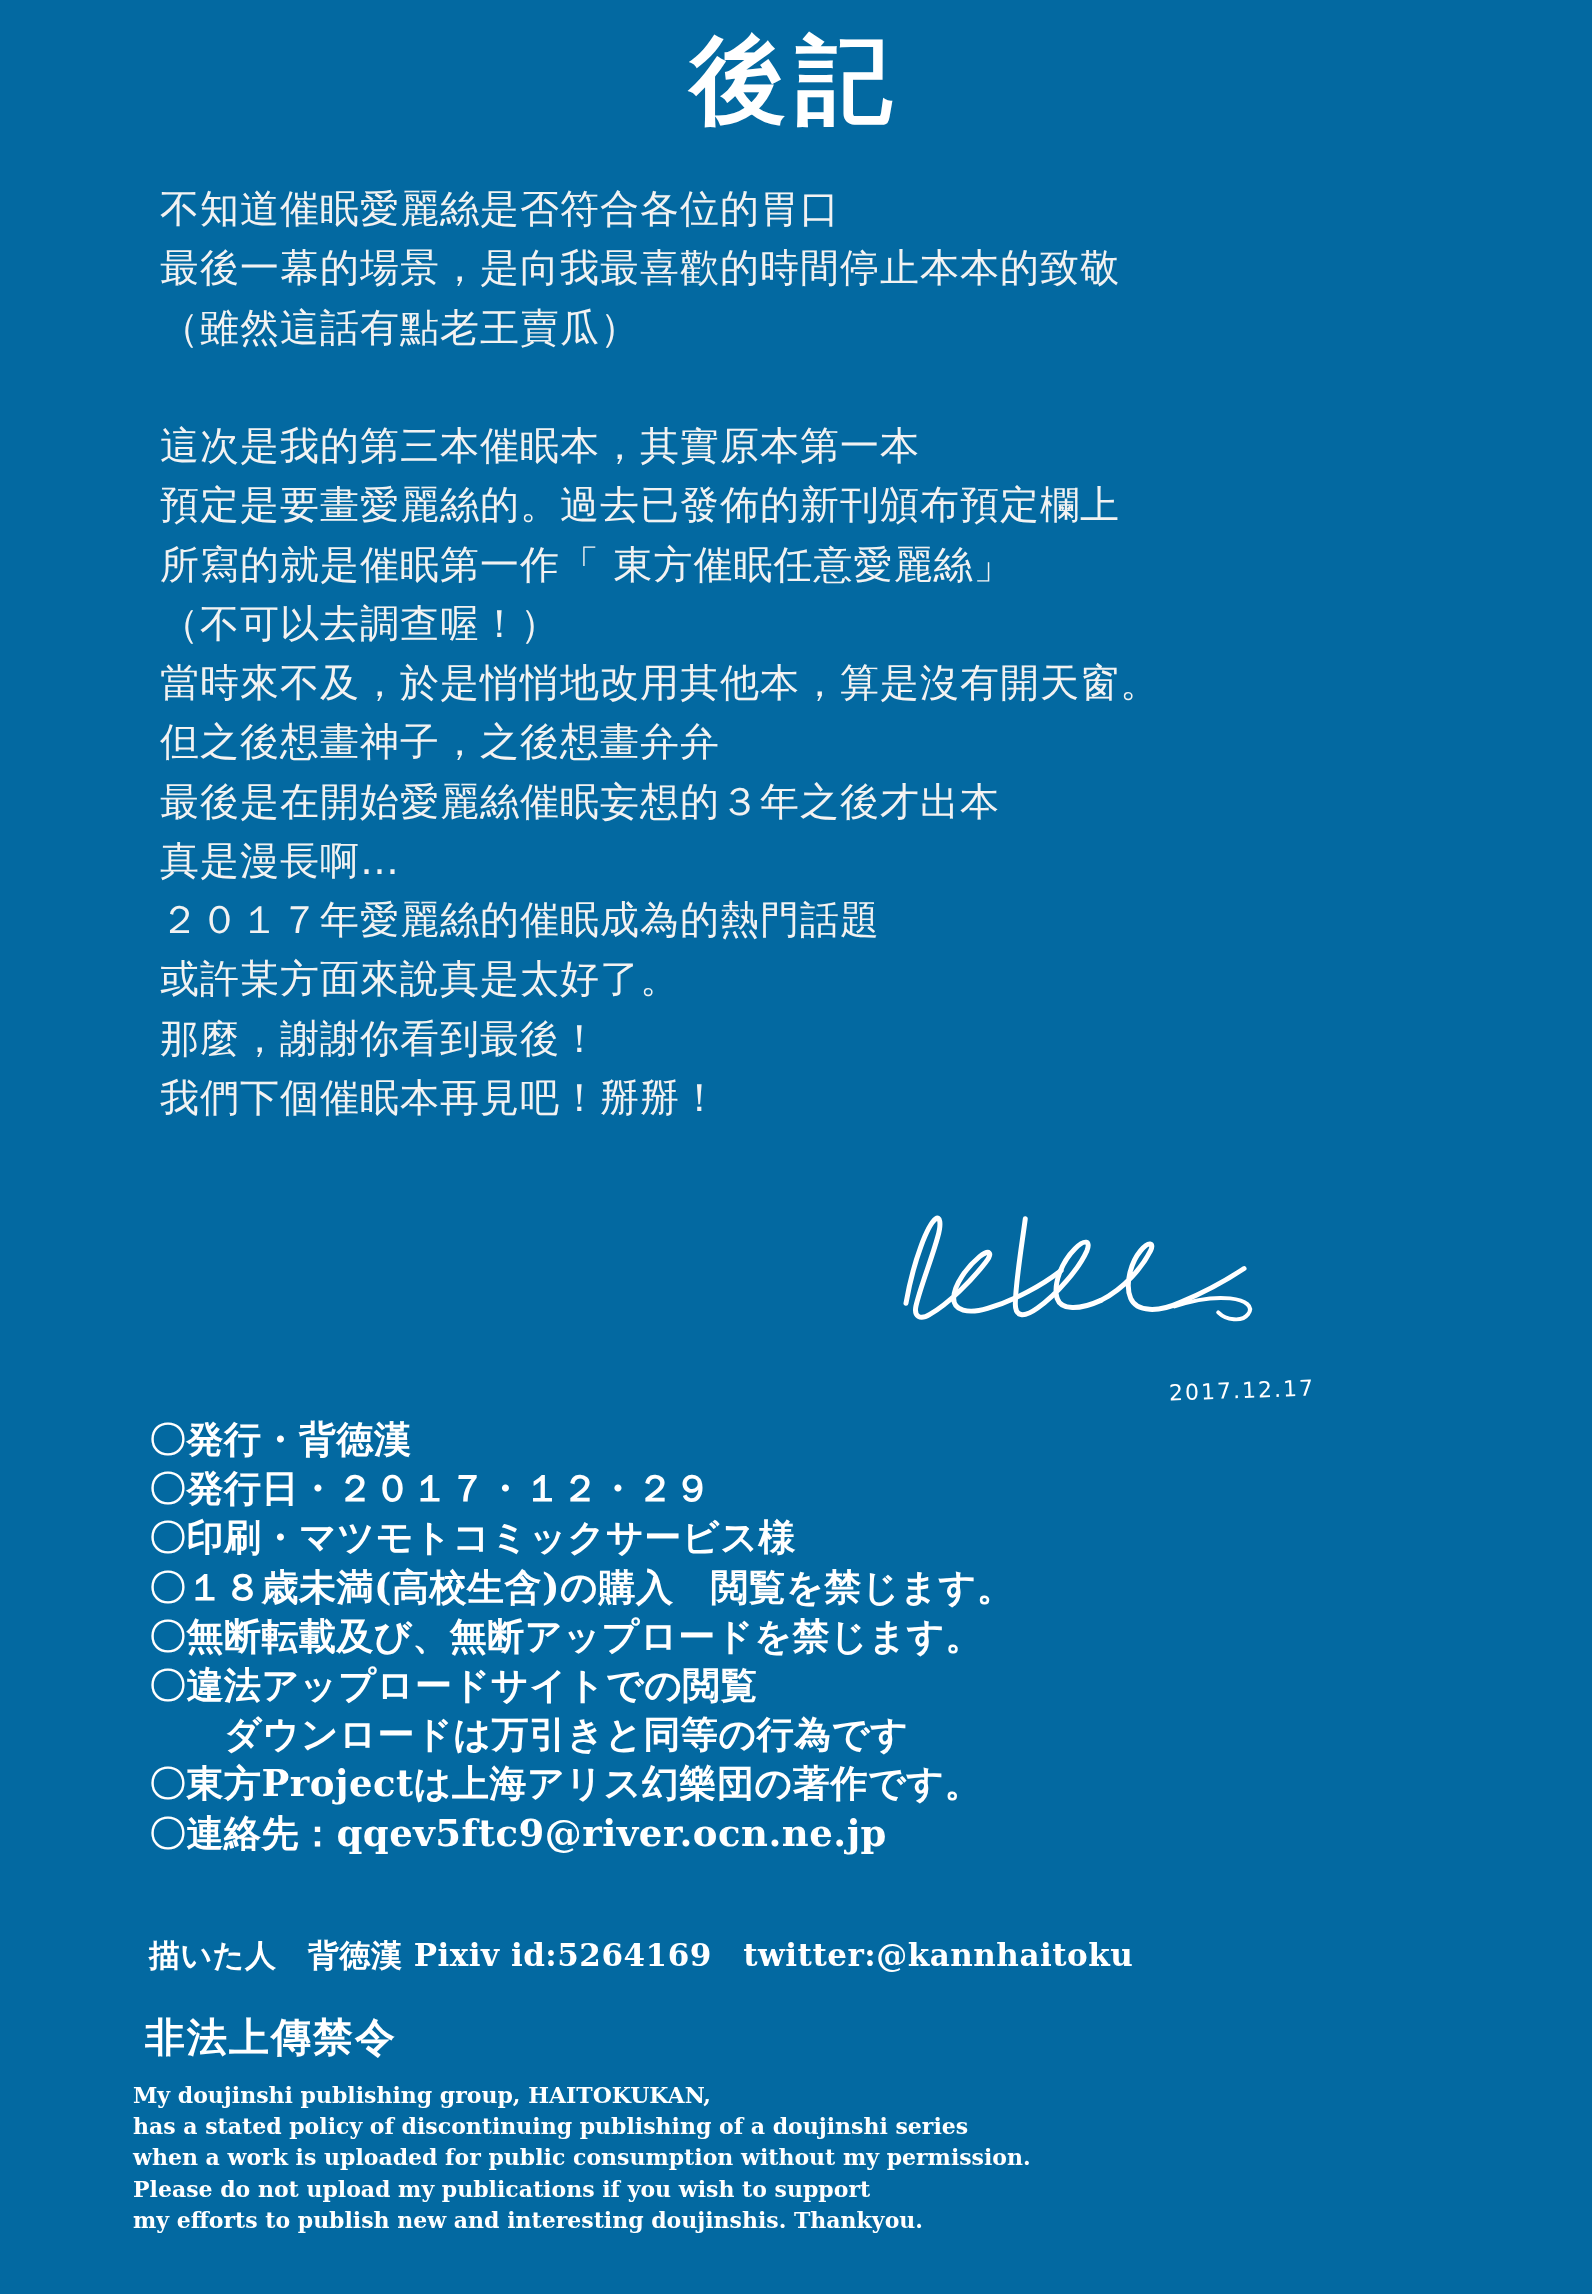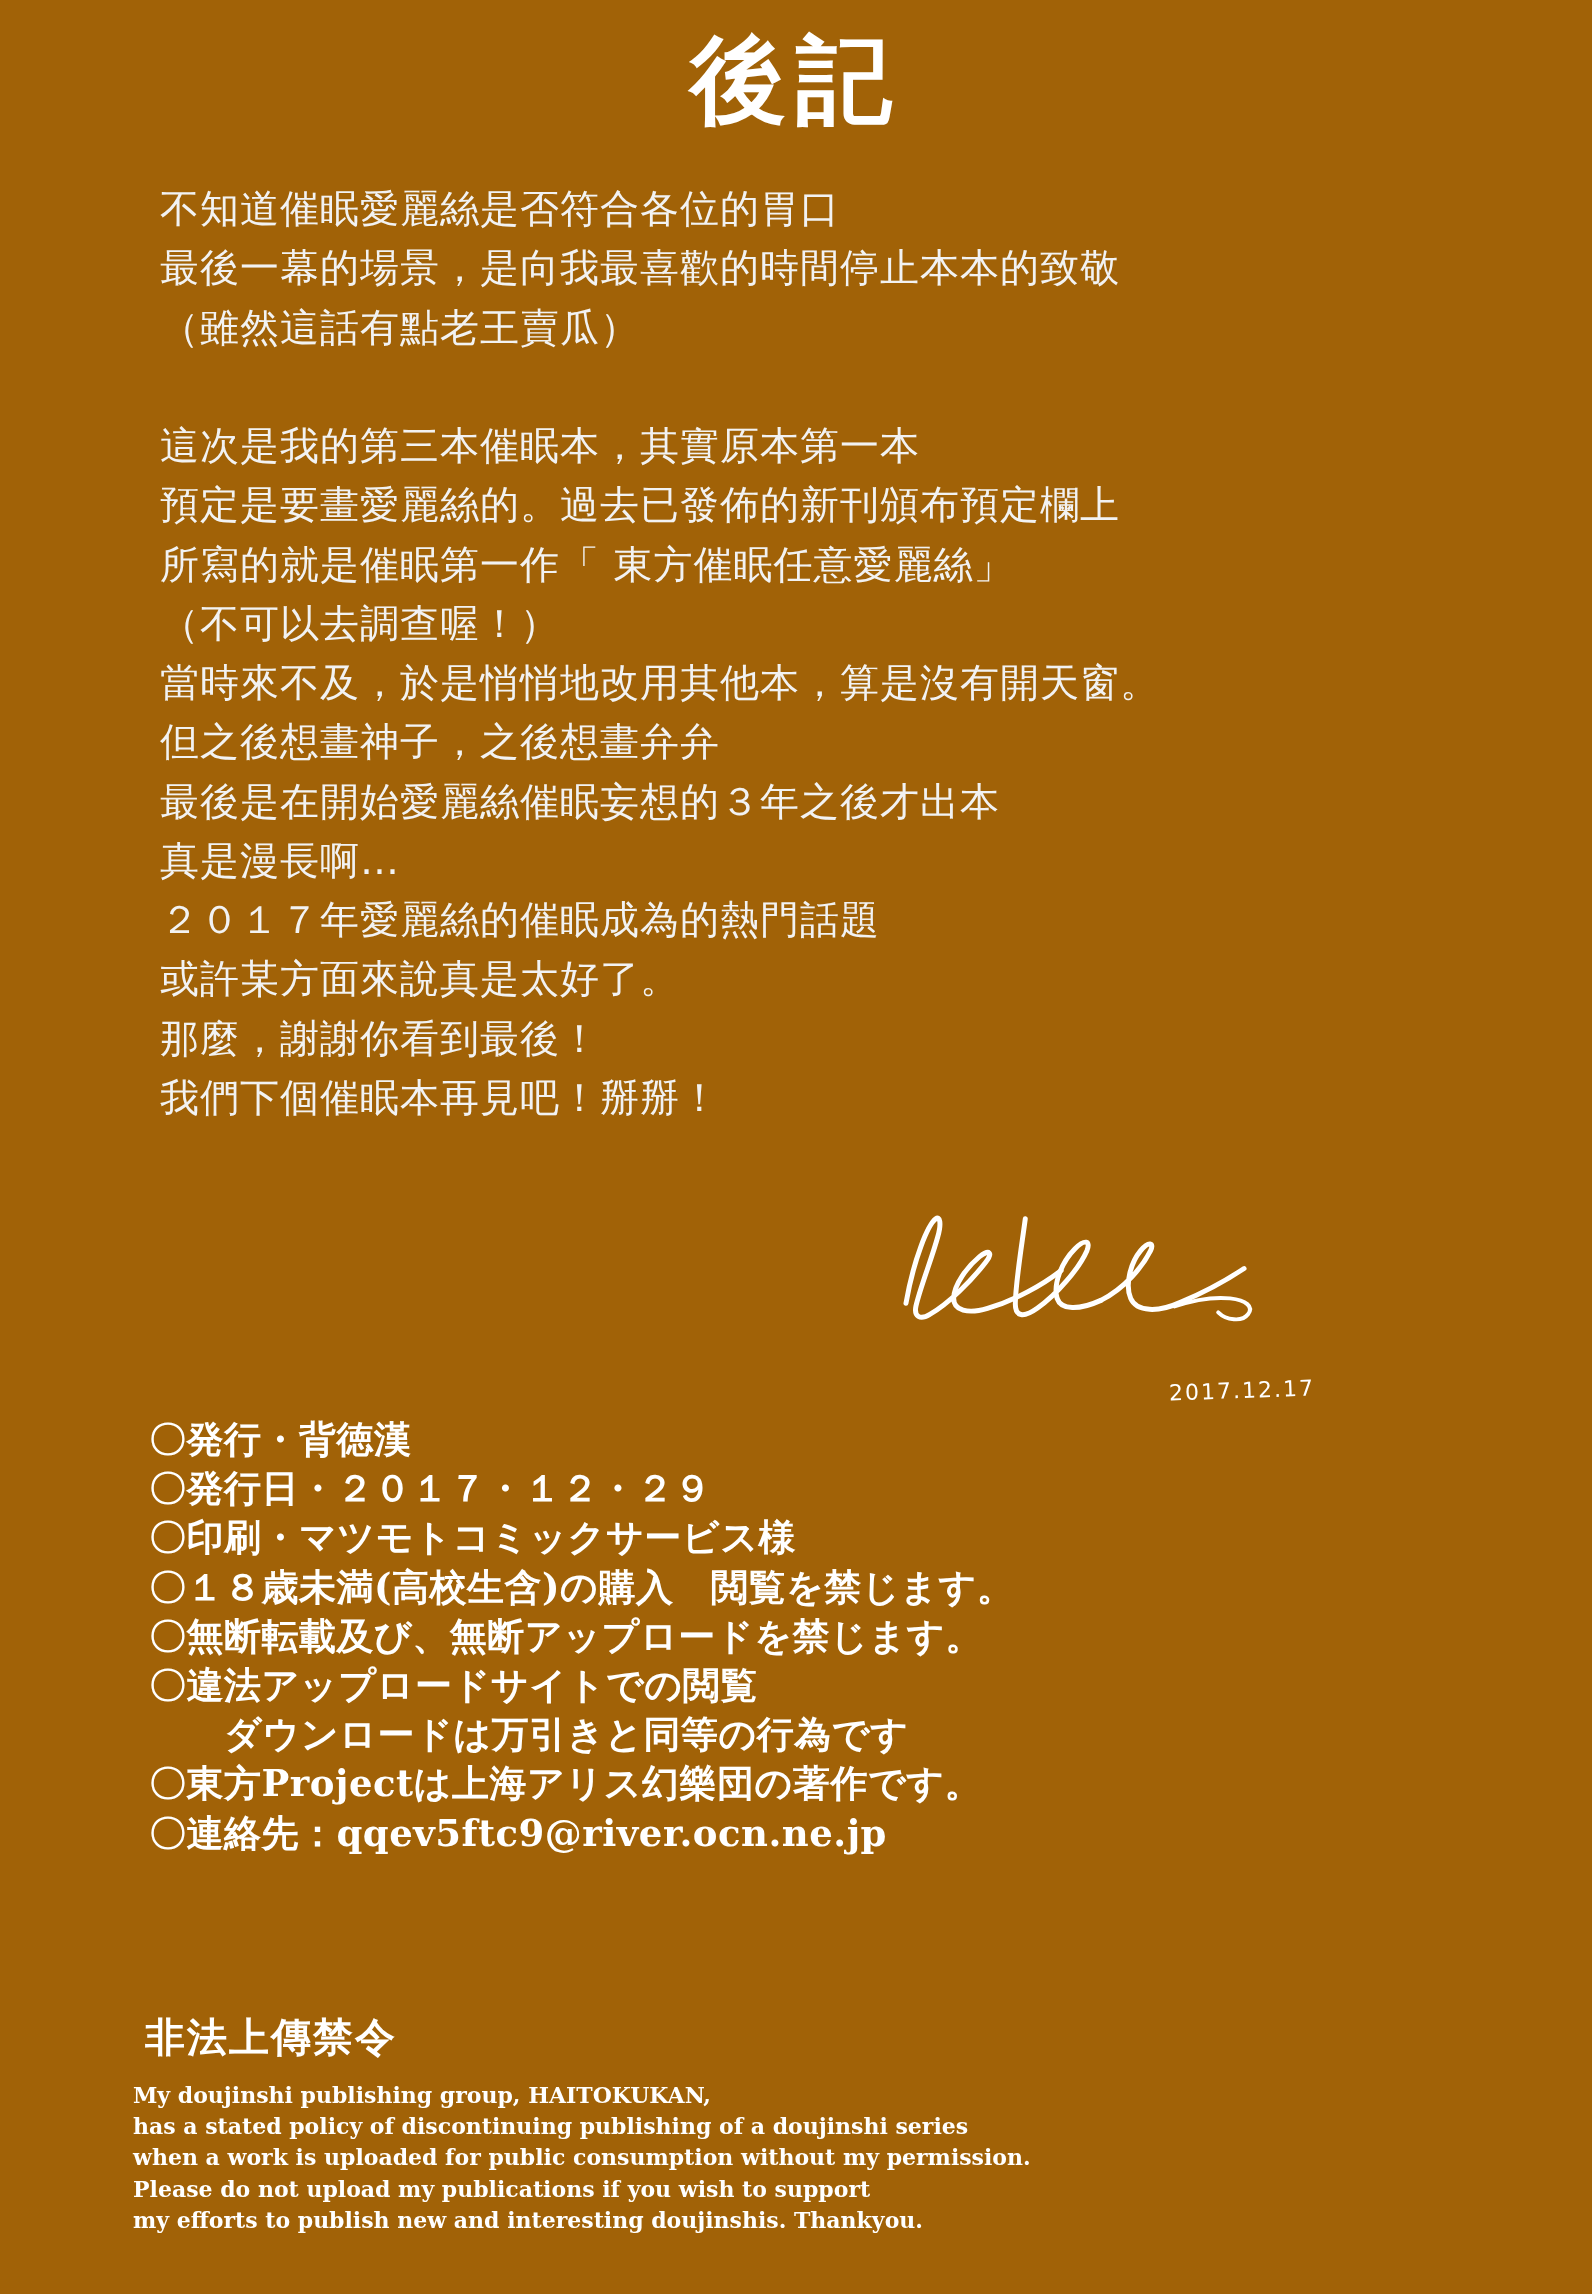--- a/index.html
+++ b/index.html
@@ -12,21 +12,21 @@
     height: 2294px;
     position: relative;
     overflow: hidden;
     font-family: "Liberation Sans", sans-serif;
     color: #ffffff;
   }
 
   .page {
     position: absolute;
     inset: 0;
-    background: #a16207;
+    background: #0369a1;
   }
 
   
   .afterword-title {
     position: absolute;
     top: 30px;
     left: 0;
     width: 100%;
     text-align: center;
     font-family: "DejaVu Sans", sans-serif;
@@ -178,20 +178,21 @@
   <div class="colophon-list">〇発行・背徳漢
 〇発行日・２０１７・１２・２９
 〇印刷・マツモトコミックサービス様
 〇１８歳未満(高校生含)の購入　閲覧を禁じます。
 〇無断転載及び、無断アップロードを禁じます。
 〇違法アップロードサイトでの閲覧
 　　ダウンロードは万引きと同等の行為です
 〇東方Projectは上海アリス幻樂団の著作です。
 〇連絡先：qqev5ftc9@river.ocn.ne.jp</div>
 
+  <div class="credit-line">描いた人　背徳漢 Pixiv id:5264169　twitter:@kannhaitoku</div>
 
   <div class="notice-title">非法上傳禁令</div>
 
   <div class="notice-body">My doujinshi publishing group, HAITOKUKAN,
 has a stated policy of discontinuing publishing of a doujinshi series
 when a work is uploaded for public consumption without my permission.
 Please do not upload my publications if you wish to support
 my efforts to publish new and interesting doujinshis. Thankyou.</div>
 
 </div>

